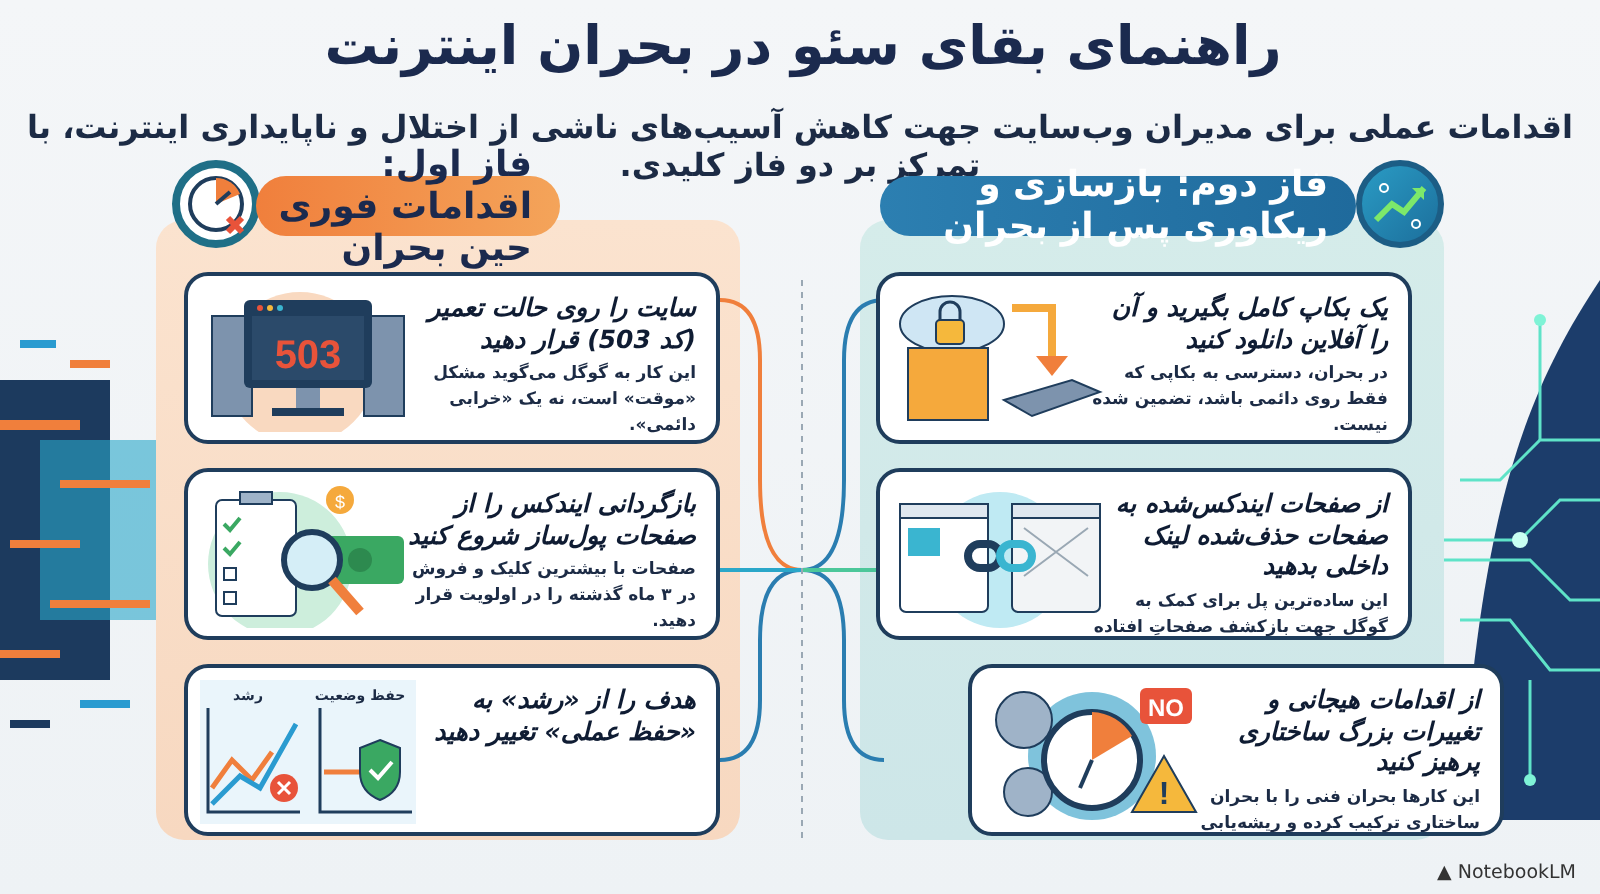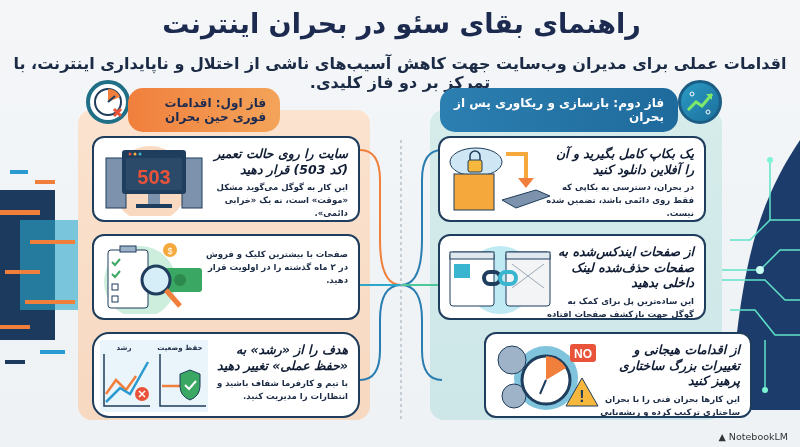--- a/index.html
+++ b/index.html
@@ -28,22 +28,22 @@
     position: absolute; right: 0; top: 140px; width: 80px; height: 270px;
   }
   
   .panel {
     position: absolute; top: 110px; height: 310px; border-radius: 14px;
   }
   .panel-left { left: 78px; width: 292px; background: linear-gradient(180deg,#fbe3cf,#f7d8c0); }
   .panel-right { left: 430px; width: 292px; background: linear-gradient(180deg,#d5ecea,#cde6e8); }
 
   .phase-header {
-    position: absolute; top: 88px; height: 44px; border-radius: 15px;
-    direction: rtl; color: #fff; font-weight: bold; font-size: 12px;
+    position: absolute; top: 88px; height: 30px; border-radius: 15px;
+    direction: rtl; color: #fff; font-weight: bold; font-size: 18px;
     display: flex; align-items: center; padding-right: 14px;
   }
   .phase-header-left { left: 128px; width: 152px; background: linear-gradient(90deg,#f07f3c,#f4a45a); color:#1b2a4e; }
   .phase-header-right { left: 440px; width: 238px; background: linear-gradient(90deg,#2c7fb1,#1f6a9c); }
   .phase-icon {
     position: absolute; width: 44px; height: 44px; border-radius: 50%;
     top: 80px; display: flex; align-items: center; justify-content: center;
   }
   .phase-icon-left { left: 86px; background: #fff; border: 4px solid #1f6f87; }
   .phase-icon-right { left: 678px; background: linear-gradient(135deg,#2a9bc4,#1c6f9c); border: 3px solid #1c5d85; }
@@ -166,42 +166,42 @@
     <rect x="12" y="42" width="6" height="6" fill="none" stroke="#1f3d5c"></rect>
       <rect x="12" y="54" width="6" height="6" fill="none" stroke="#1f3d5c"></rect>
     <rect x="58" y="26" width="44" height="24" rx="3" fill="#3aa862"></rect>
     <circle cx="80" cy="38" r="6" fill="#2d8a4f"></circle>
     <circle cx="70" cy="8" r="7" fill="#f5a93c"></circle>
     <text x="70" y="12" text-anchor="middle" font-size="9" fill="#fff" font-family="Liberation Sans, sans-serif">$</text>
     <circle cx="56" cy="38" r="14" fill="#d5eef7" stroke="#1f3d5c" stroke-width="3"></circle>
     <line x1="66" y1="48" x2="80" y2="64" stroke="#f07f3c" stroke-width="5"></line>
   </svg>
   <div class="text">
+    <div class="heading">بازگردانی ایندکس را از صفحات پول‌ساز شروع کنید</div>
     <div class="desc">صفحات با بیشترین کلیک و فروش در ۳ ماه گذشته را در اولویت قرار دهید.</div>
   </div>
 </div>
 
-<div class="card" style="left:92px; top:332px;border-radius:17px;">
+<div class="card" style="left:92px; top:332px;">
   <svg class="illus" viewBox="0 0 108 72">
     <rect x="0" y="0" width="108" height="72" fill="#eaf5fb"></rect>
     <text x="24" y="10" text-anchor="middle" font-size="7" font-weight="bold" fill="#1c2b45" font-family="DejaVu Sans, sans-serif">رشد</text>
     <text x="80" y="10" text-anchor="middle" font-size="7" font-weight="bold" fill="#1c2b45" font-family="DejaVu Sans, sans-serif">حفظ وضعیت</text>
     <path d="M4 14 L4 66 L50 66" stroke="#1f3d5c" stroke-width="1.5" fill="none"></path>
     <path d="M60 14 L60 66 L106 66" stroke="#1f3d5c" stroke-width="1.5" fill="none"></path>
     <polyline points="6,54 16,40 26,50 36,36" stroke="#f07f3c" stroke-width="2.5" fill="none"></polyline>
     <polyline points="6,62 20,48 30,54 48,22" stroke="#2a9bd0" stroke-width="2.5" fill="none"></polyline>
     <circle cx="42" cy="54" r="7" fill="#e8533a"></circle>
     <path d="M39 51 L45 57 M45 51 L39 57" stroke="#fff" stroke-width="1.5"></path>
     <line x1="62" y1="46" x2="80" y2="46" stroke="#f07f3c" stroke-width="2.5"></line>
     <path d="M90 30 L100 34 L100 46 Q100 56 90 60 Q80 56 80 46 L80 34 Z" fill="#3aa862" stroke="#1f3d5c"></path>
     <path d="M85 45 l4 4 l7 -8" stroke="#fff" stroke-width="2" fill="none"></path>
   </svg>
   <div class="text">
     <div class="heading">هدف را از «رشد» به «حفظ عملی» تغییر دهید</div>
-    <div class="desc">با تیم و کارفرما شفاف باشید و انتظارات را مدیریت کنید.</div>
   </div>
 </div>
 
 <div class="card" style="left:438px; top:136px;">
   <svg class="illus" viewBox="0 0 108 72">
     <ellipse cx="30" cy="18" rx="26" ry="14" fill="#cfe6f4" stroke="#1f3d5c"></ellipse>
     <rect x="8" y="30" width="40" height="36" fill="#f5a93c" stroke="#1f3d5c"></rect>
     <rect x="22" y="16" width="14" height="12" rx="2" fill="#f5b83c" stroke="#1f3d5c"></rect>
     <path d="M24 16 v-4 a5 5 0 0 1 10 0 v4" stroke="#1f3d5c" fill="none" stroke-width="1.5"></path>
     <path d="M60 10 L80 10 L80 34" stroke="#f5a93c" stroke-width="4" fill="none"></path>

